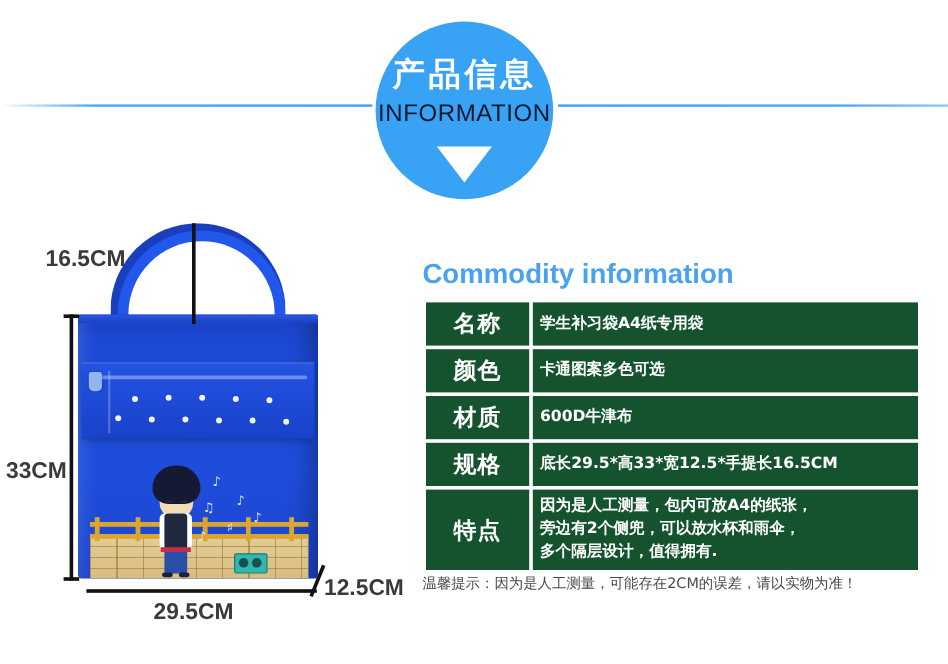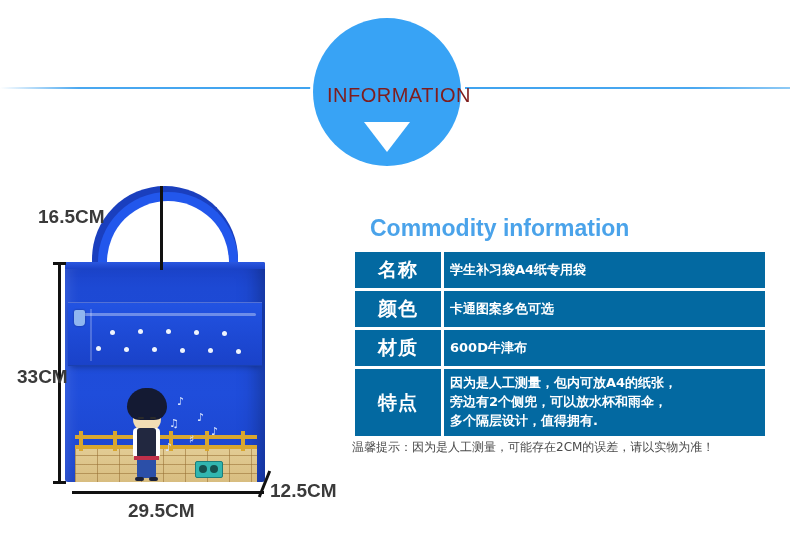--- a/index.html
+++ b/index.html
@@ -49,24 +49,24 @@
     text-align: center;
     color: #ffffff;
     font-size: 27px;
     font-weight: bold;
     letter-spacing: 3px;
     font-family: "DejaVu Sans", "Liberation Sans", sans-serif;
   }
   .circle-en {
     position: absolute;
     top: 66px;
-    left: 12px;
+    left: 0;
     width: 100%;
     text-align: center;
-    color: #7f1d1d;
+    color: #0f172a;
     font-size: 20px;
     letter-spacing: 0.5px;
   }
   .circle-arrow {
     position: absolute;
     left: 50%;
     top: 104px;
     margin-left: -23px;
     width: 0;
     height: 0;
@@ -300,47 +300,46 @@
   }
 
   .dim-label {
     position: absolute;
     color: #3a3a3a;
     font-size: 19px;
     font-weight: bold;
     white-space: nowrap;
   }
   .dim-16 { left: 38px; top: 26px; }
-  .dim-33 { left: 5px; top: 186px; margin-left: 12px; }
+  .dim-33 { left: 5px; top: 202px; }
   .dim-29 { left: 128px; top: 320px; text-align: center; }
   .dim-12 { left: 270px; top: 300px; }
 
   
   .info {
     position: absolute;
     left: 352px;
     top: 216px;
     width: 416px;
   }
   .info-title {
     color: #4aa3ea;
     font-size: 23px;
     font-weight: bold;
     margin-bottom: 8px;
     line-height: 1.1;
-    margin-left: 18px;
   }
   .spec-table {
     width: 100%;
     border-collapse: separate;
     border-spacing: 3px 3px;
     table-layout: fixed;
   }
   .spec-table td {
-    background: #0369a1;
+    background: #14532d;
     color: #ffffff;
     vertical-align: middle;
     padding: 5px 6px;
     font-family: "DejaVu Sans", "Liberation Sans", sans-serif;
   }
   .spec-label {
     width: 74px;
     text-align: center;
     font-size: 19px;
     font-weight: bold;
@@ -366,20 +365,21 @@
 </style>
 </head>
 <body>
 
 <div id="page">
 
   <div class="rule rule-left"></div>
   <div class="rule rule-right"></div>
 
   <div class="circle">
+    <div class="circle-cn">产品信息</div>
     <div class="circle-en">INFORMATION</div>
     <div class="circle-arrow"></div>
   </div>
 
   <div class="bag-area">
 
     <div class="handle handle-back"></div>
     <div class="handle handle-front"></div>
 
     <div class="bag-body">
@@ -467,20 +467,26 @@
             <span class="vline">卡通图案多色可选</span>
           </td>
         </tr>
         <tr>
           <td class="spec-label">材质</td>
           <td class="spec-value">
             <span class="vline">600D牛津布</span>
           </td>
         </tr>
         <tr>
+          <td class="spec-label">规格</td>
+          <td class="spec-value">
+            <span class="vline">底长29.5*高33*宽12.5*手提长16.5CM</span>
+          </td>
+        </tr>
+        <tr>
           <td class="spec-label">特点</td>
           <td class="spec-value">
             <span class="vline">因为是人工测量，包内可放A4的纸张，</span>
             <span class="vline">旁边有2个侧兜，可以放水杯和雨伞，</span>
             <span class="vline">多个隔层设计，值得拥有.</span>
           </td>
         </tr>
       </tbody>
     </table>
 

